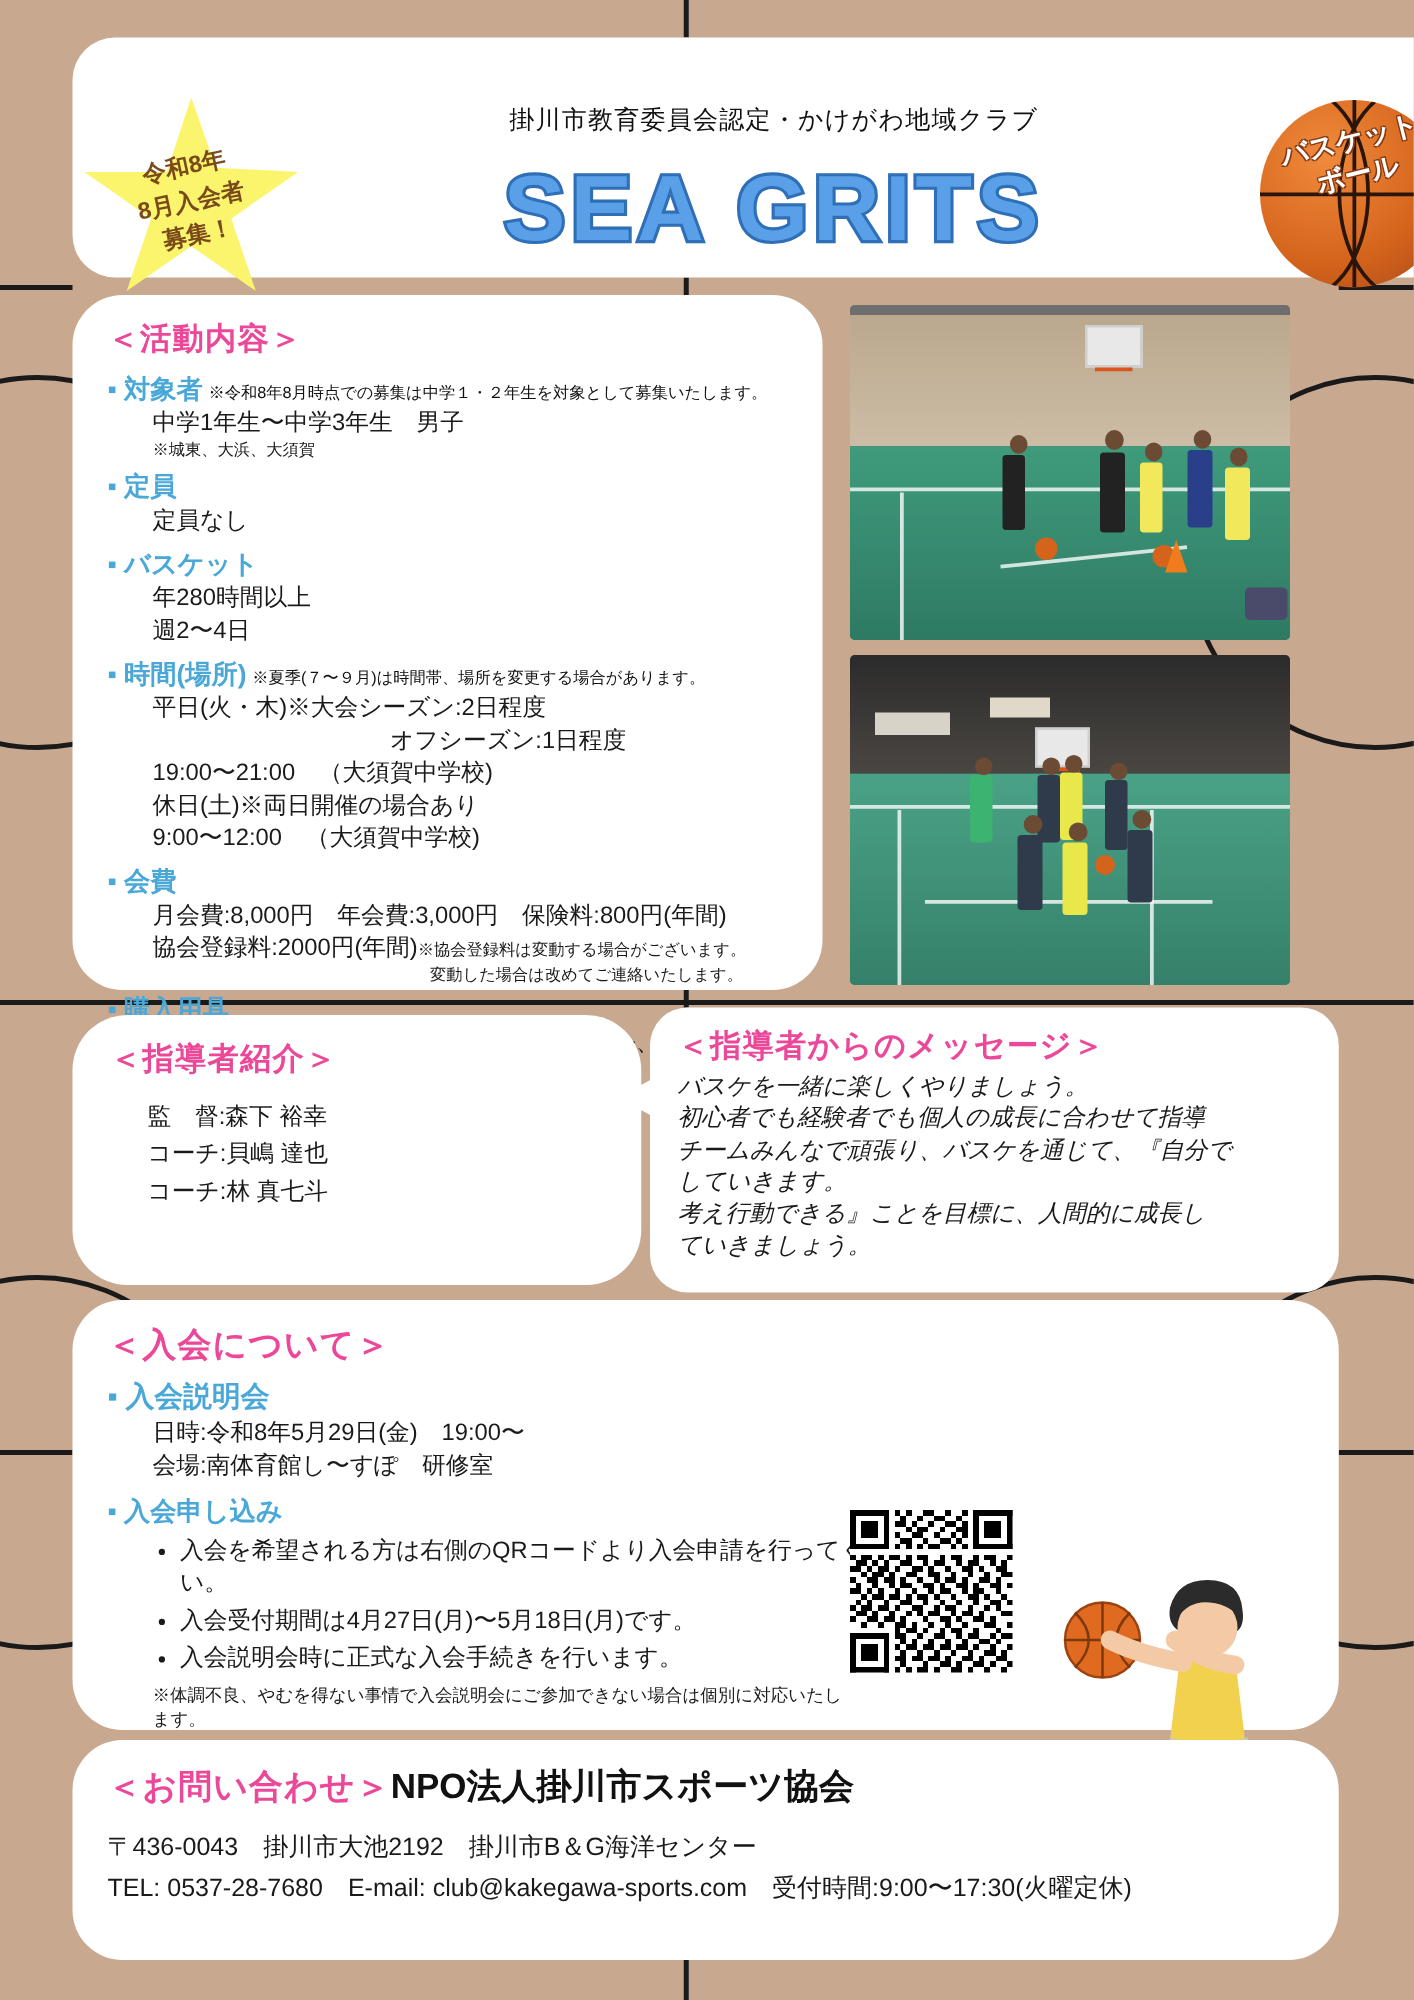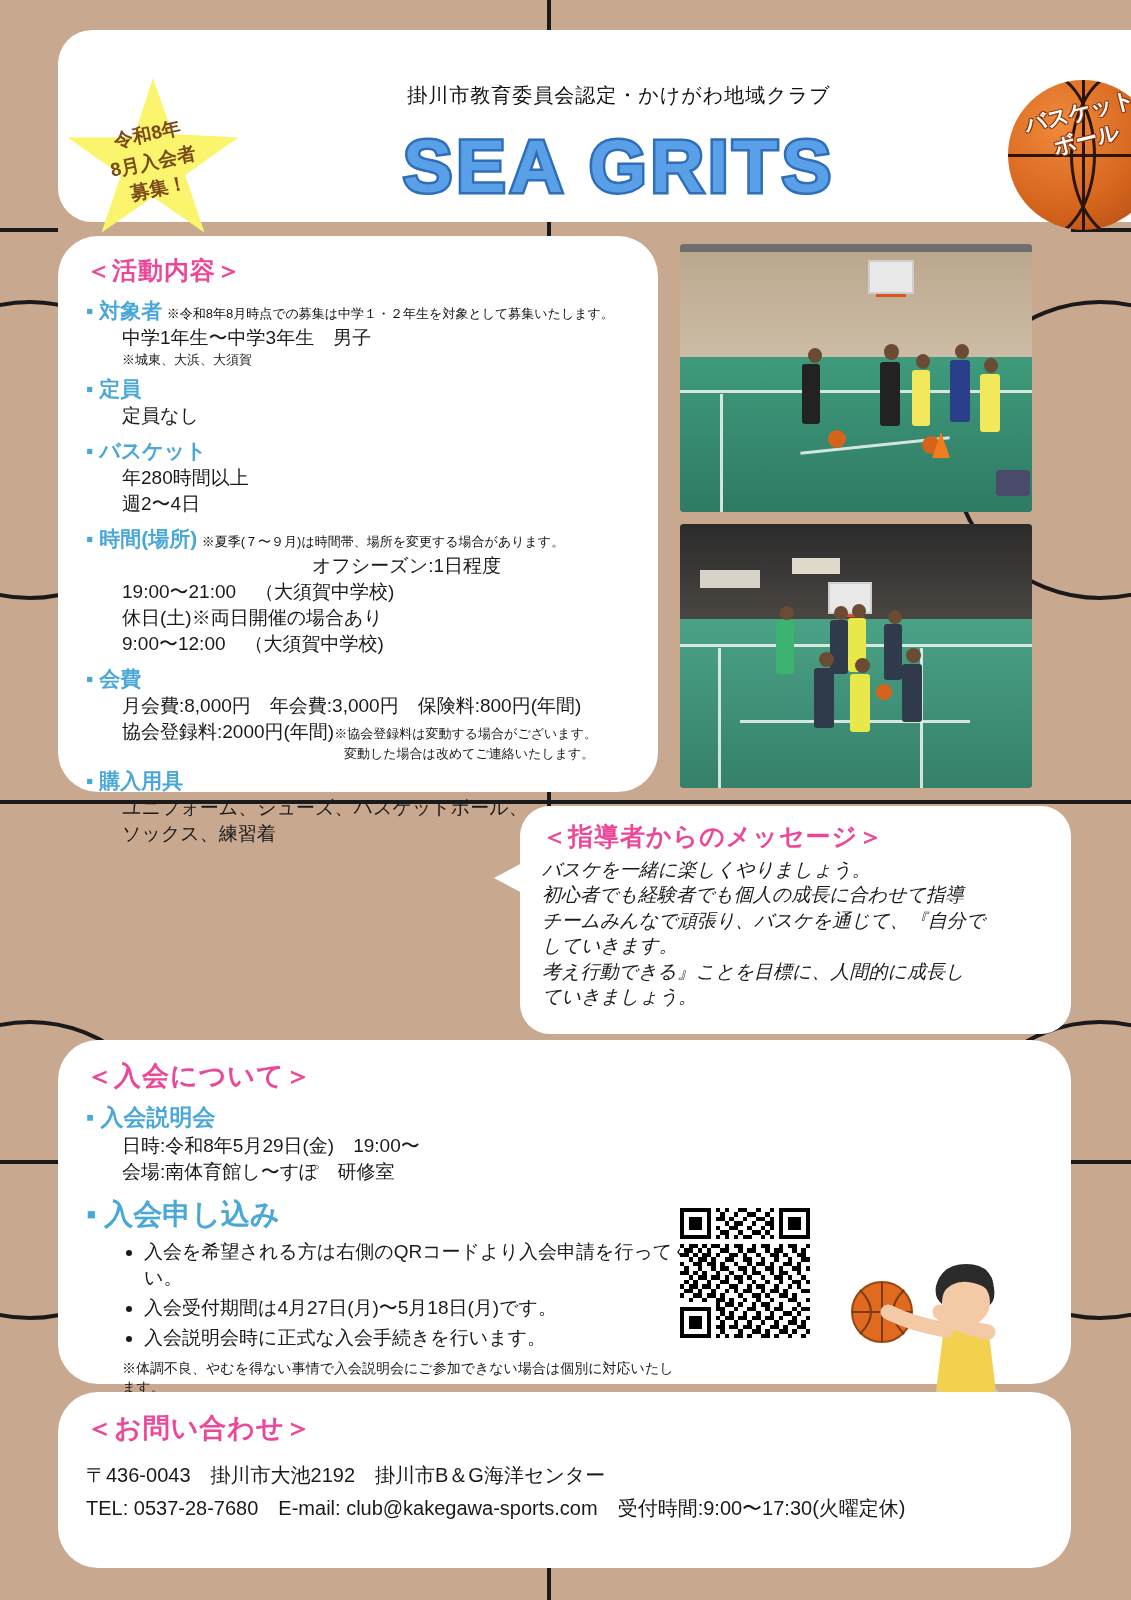--- a/index.html
+++ b/index.html
@@ -191,20 +191,21 @@
 
       <div class="row" style="margin-top:8px;">
         <span class="bullet-sq">バスケット</span>
         <div class="txt indent">年280時間以上</div>
         <div class="txt indent">週2〜4日</div>
       </div>
 
       <div class="row" style="margin-top:8px;">
         <span class="bullet-sq">時間(場所)</span>
         <span class="note-inline">※夏季(７〜９月)は時間帯、場所を変更する場合があります。</span>
+        <div class="txt indent">平日(火・木)※大会シーズン:2日程度</div>
         <div class="txt indent">　　　　　　　　　　オフシーズン:1日程度</div>
         <div class="txt indent">19:00〜21:00　（大須賀中学校)</div>
         <div class="txt indent">休日(土)※両日開催の場合あり</div>
         <div class="txt indent">9:00〜12:00　（大須賀中学校)</div>
       </div>
 
       <div class="row" style="margin-top:8px;">
         <span class="bullet-sq">会費</span>
         <div class="txt indent">月会費:8,000円　年会費:3,000円　保険料:800円(年間)</div>
         <div class="indent">
@@ -268,20 +269,30 @@
     <div class="player" style="left:208px; top:86px; width:14px; height:14px; border-radius:50%; background:#6b4b33;"></div>
     <div class="player" style="left:134px; top:144px; width:20px; height:60px; background:#2f3a4a;"></div>
     <div class="player" style="left:139px; top:128px; width:15px; height:15px; border-radius:50%; background:#6b4b33;"></div>
     <div class="player" style="left:170px; top:150px; width:20px; height:58px; background:#e8e84a;"></div>
     <div class="player" style="left:175px; top:134px; width:15px; height:15px; border-radius:50%; background:#6b4b33;"></div>
     <div class="player" style="left:222px; top:140px; width:20px; height:58px; background:#2f3a4a;"></div>
     <div class="player" style="left:226px; top:124px; width:15px; height:15px; border-radius:50%; background:#6b4b33;"></div>
     <div class="ball-s" style="left:196px; top:160px; width:16px; height:16px;"></div>
   </div>
 
+  <div class="card coach-card">
+    <div style="position:absolute; left:30px; top:18px;">
+      <div class="sec-title">＜指導者紹介＞</div>
+    </div>
+    <div style="position:absolute; left:60px; top:68px;">
+      <div class="txt" style="margin-bottom:4px;">監　督:森下 裕幸</div>
+      <div class="txt" style="margin-bottom:4px;">コーチ:貝嶋 達也</div>
+      <div class="txt">コーチ:林 真七斗</div>
+    </div>
+  </div>
 
   <div class="msg-tail"></div>
   <div class="card msg-card">
     <div style="position:absolute; left:22px; top:14px; width:520px;">
       <div class="sec-title" style="margin-bottom:4px;">＜指導者からのメッセージ＞</div>
       <div class="txt" style="line-height:1.34;font-style:italic;">
         <div>バスケを一緒に楽しくやりましょう。</div>
         <div>初心者でも経験者でも個人の成長に合わせて指導</div>
         <div>チームみんなで頑張り、バスケを通じて、『自分で</div>
         <div>していきます。</div>
@@ -295,21 +306,21 @@
     <div style="position:absolute; left:28px; top:18px; width:650px;">
       <div class="sec-title" style="font-size:27px; margin-bottom:8px;">＜入会について＞</div>
 
       <div style="margin-bottom:6px;">
         <span class="bullet-sq" style="font-size:23px;">入会説明会</span>
         <div class="txt indent">日時:令和8年5月29日(金)　19:00〜</div>
         <div class="txt indent">会場:南体育館し〜すぽ　研修室</div>
       </div>
 
       <div style="margin-top:10px;">
-        <span class="bullet-sq" style="font-size:29px;">入会申し込み</span>
+        <span class="bullet-sq" style="font-size:21px;">入会申し込み</span>
         <ul class="dots">
           <li>入会を希望される方は右側のQRコードより入会申請を行ってください。</li>
           <li>入会受付期間は4月27日(月)〜5月18日(月)です。</li>
           <li>入会説明会時に正式な入会手続きを行います。</li>
         </ul>
         <div class="txt-sm" style="padding-left:36px; margin-top:8px; width:600px; line-height:1.35;">※体調不良、やむを得ない事情で入会説明会にご参加できない場合は個別に対応いたします。</div>
       </div>
     </div>
 
     <div class="qr" style="left:622px; top:168px;">
@@ -576,19 +587,20 @@
     <path d="M150 192 q6 32 -2 56" stroke="#f4c9a6" stroke-width="17" fill="none" stroke-linecap="round"></path>
 
     <path d="M104 250 q-10 14 6 18 h26 q6 -8 -4 -18z" fill="#e2663a"></path>
     <path d="M140 250 q-8 14 6 18 h26 q6 -8 -4 -18z" fill="#e2663a"></path>
   </svg>
 
   <div class="card contact-card">
     <div style="position:absolute; left:28px; top:18px; width:960px;">
       <div style="display:flex; align-items:baseline;">
         <span class="sec-title" style="font-size:27px;">＜お問い合わせ＞</span>
+        <span style="font-size:28px; font-weight:bold; color:#111;">NPO法人掛川市スポーツ協会</span>
       </div>
       <div class="txt" style="margin-top:16px; font-size:20px;">〒436-0043　掛川市大池2192　掛川市B＆G海洋センター</div>
       <div class="txt" style="margin-top:6px; font-size:20px;">TEL: 0537-28-7680　E-mail: club@kakegawa-sports.com　受付時間:9:00〜17:30(火曜定休)</div>
     </div>
   </div>
 
 </div>
 
 </body></html>

